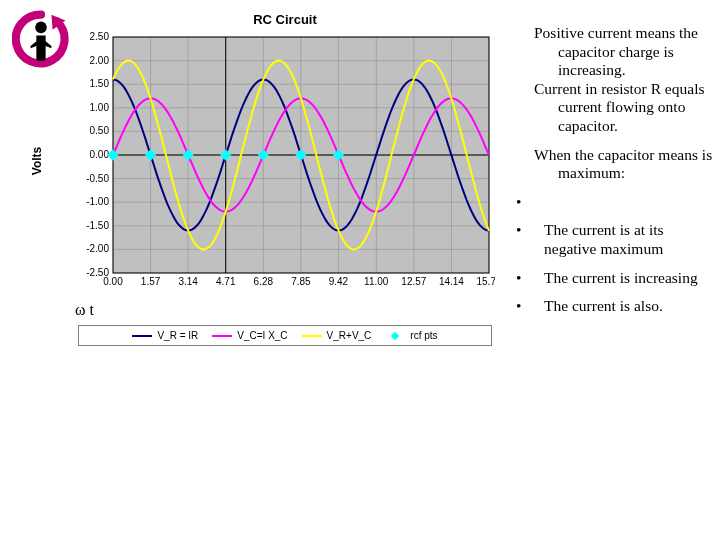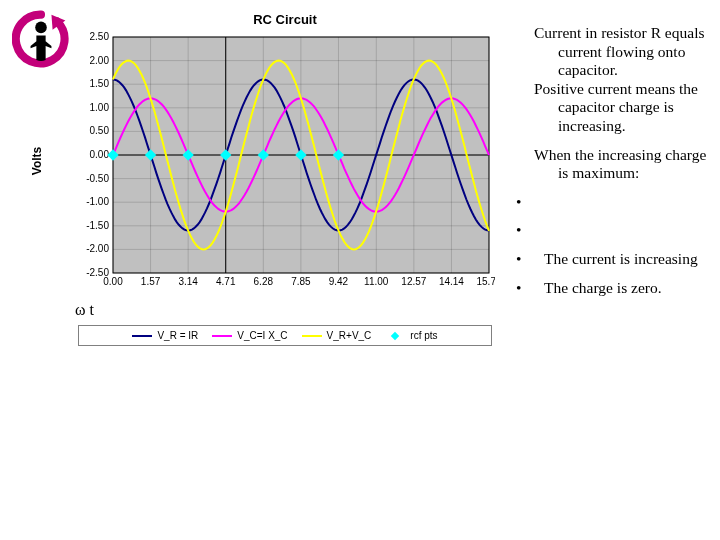--- a/index.html
+++ b/index.html
@@ -243,37 +243,38 @@
         <span class="legend-swatch">
             <span class="dot" style="background:#00ffff"></span>
           </span>
         <span>rcf pts</span>
       </span>
     </div>
   </div>
 
   <div id="right">
     <div class="para-block">
+      <p>Positive current means the capacitor charge is increasing.</p>
       <p>Current in resistor R equals current flowing onto capacitor.</p>
-      <p>Positive current means the capacitor charge is increasing.</p>
     </div>
     <div class="para-block">
-      <p>When the increasing charge is maximum:</p>
+      <p>When the capacitor means is maximum:</p>
     </div>
     <ul id="options">
         <li>
           <span class="bullet">•</span>
         </li>
         <li>
           <span class="bullet">•</span>
+          <span class="txt">The current is at its negative maximum</span>
         </li>
         <li>
           <span class="bullet">•</span>
           <span class="txt">The current is increasing</span>
         </li>
         <li>
           <span class="bullet">•</span>
-          <span class="txt">The charge is zero.</span>
+          <span class="txt">The current is also.</span>
         </li>
       </ul>
   </div>
 
 </div>
 
 </body></html>

